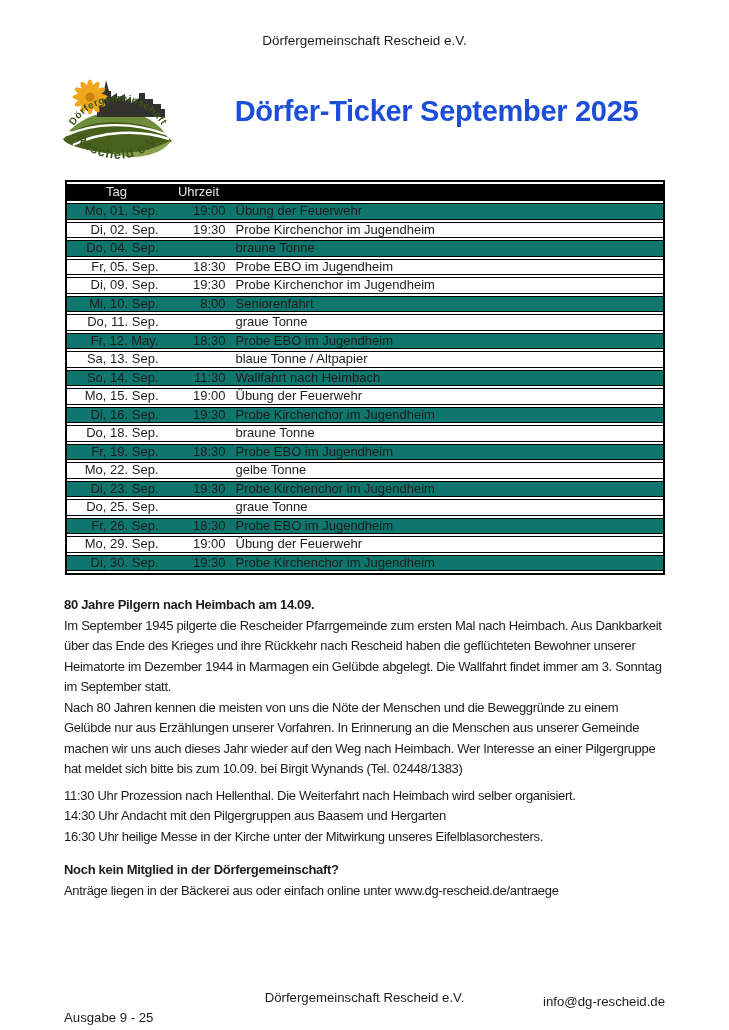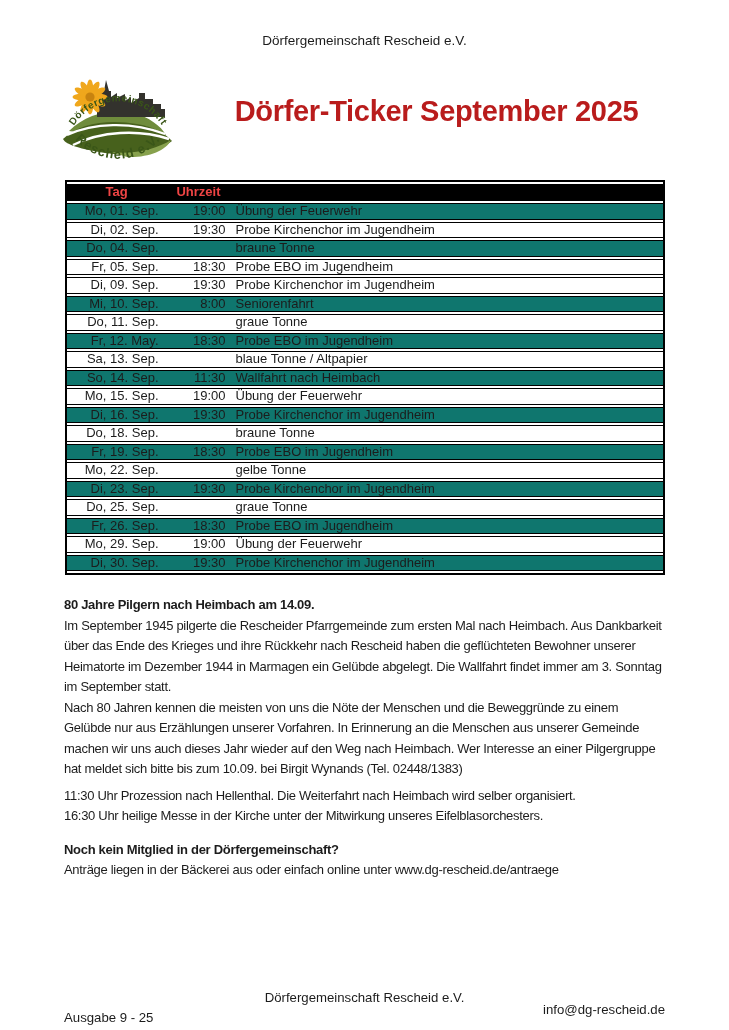--- a/index.html
+++ b/index.html
@@ -22,35 +22,35 @@
     padding: 2px 40px 0 52px;
     height: 122px;
   }
   .logo-box { width: 132px; height: 120px; flex: 0 0 auto; }
   .doc-title {
     flex: 1;
     text-align: center;
     font-size: 29px;
     font-weight: bold;
     letter-spacing: -0.3px;
-    color: #b91c1c;
+    color: #1d4ed8;
   }
   table.sched {
     width: 600px;
     margin: 8px auto 0;
     border-collapse: separate;
     border-spacing: 0 2px;
     border: 2px solid #000;
     table-layout: fixed;
   }
   table.sched thead th {
     background: #000;
-    color: #ef4444;
+    color: #e5e5e5;
     font-size: 13px;
-    font-weight: bold;
+    font-weight: normal;
     padding: 1px 4px 2px;
     line-height: 14px;
   }
   .h-tag  { width: 92px; text-align: center; }
   .h-time { width: 56px; text-align: center; }
   .h-event { text-align: left; }
   table.sched tbody td {
     font-size: 13px;
     line-height: 13.5px;
     padding: 0 4px 1px;
@@ -84,21 +84,21 @@
     font-weight: bold;
     margin-top: 0;
   }
   .footer {
     position: absolute;
     left: 64px; right: 64px; bottom: 24px;
     font-size: 13.2px;
     height: 16px;
   }
   .f-left  { position: absolute; left: 0; top: 0; margin-top: 20px; }
-  .f-right { position: absolute; right: 0; top: 12px; }
+  .f-right { position: absolute; right: 0; top: 4px; }
   .f-center { display: block; text-align: center; }
 </style>
 </head>
 <body>
 
 <div class="top-line">Dörfergemeinschaft Rescheid e.V.</div>
 
 <div class="masthead">
   <div class="logo-box">
     <svg width="132" height="120" viewBox="0 0 130 120" xmlns="http://www.w3.org/2000/svg">
@@ -276,20 +276,21 @@
 <div class="content">
   <div class="article">
     <p class="bold-head">80 Jahre Pilgern nach Heimbach am 14.09.</p>
     <p class="body-par">Im September 1945 pilgerte die Rescheider Pfarrgemeinde  zum ersten Mal nach Heimbach. Aus Dankbarkeit über das Ende des Krieges und ihre Rückkehr nach Rescheid haben die geflüchteten Bewohner unserer Heimatorte im Dezember 1944 in Marmagen ein Gelübde abgelegt. Die Wallfahrt findet immer am 3. Sonntag im September statt.</p>
     <p class="body-par">Nach 80 Jahren kennen die meisten von uns die Nöte der Menschen und die Beweggründe zu einem Gelübde nur aus Erzählungen unserer Vorfahren. In Erinnerung an die Menschen aus unserer Gemeinde machen wir uns auch dieses Jahr wieder auf den Weg nach Heimbach. Wer Interesse an einer Pilgergruppe hat meldet sich bitte bis zum 10.09. bei Birgit Wynands (Tel. 02448/1383)</p>
     <div class="schedule-list">
 
         <p class="body-line">11:30 Uhr Prozession nach Hellenthal. Die Weiterfahrt nach Heimbach wird selber organisiert.</p>
 
 
+        <p class="body-line">14:30 Uhr Andacht mit den Pilgergruppen aus Baasem und Hergarten</p>
 
         <p class="body-line">16:30 Uhr heilige Messe in der Kirche unter der Mitwirkung unseres Eifelblasorchesters.</p>
       </div>
   </div>
 
   <div class="membership">
     <p class="bold-head">Noch kein Mitglied in der Dörfergemeinschaft?</p>
     <p class="body-par">Anträge liegen in der Bäckerei aus oder einfach online unter www.dg-rescheid.de/antraege</p>
   </div>
 

